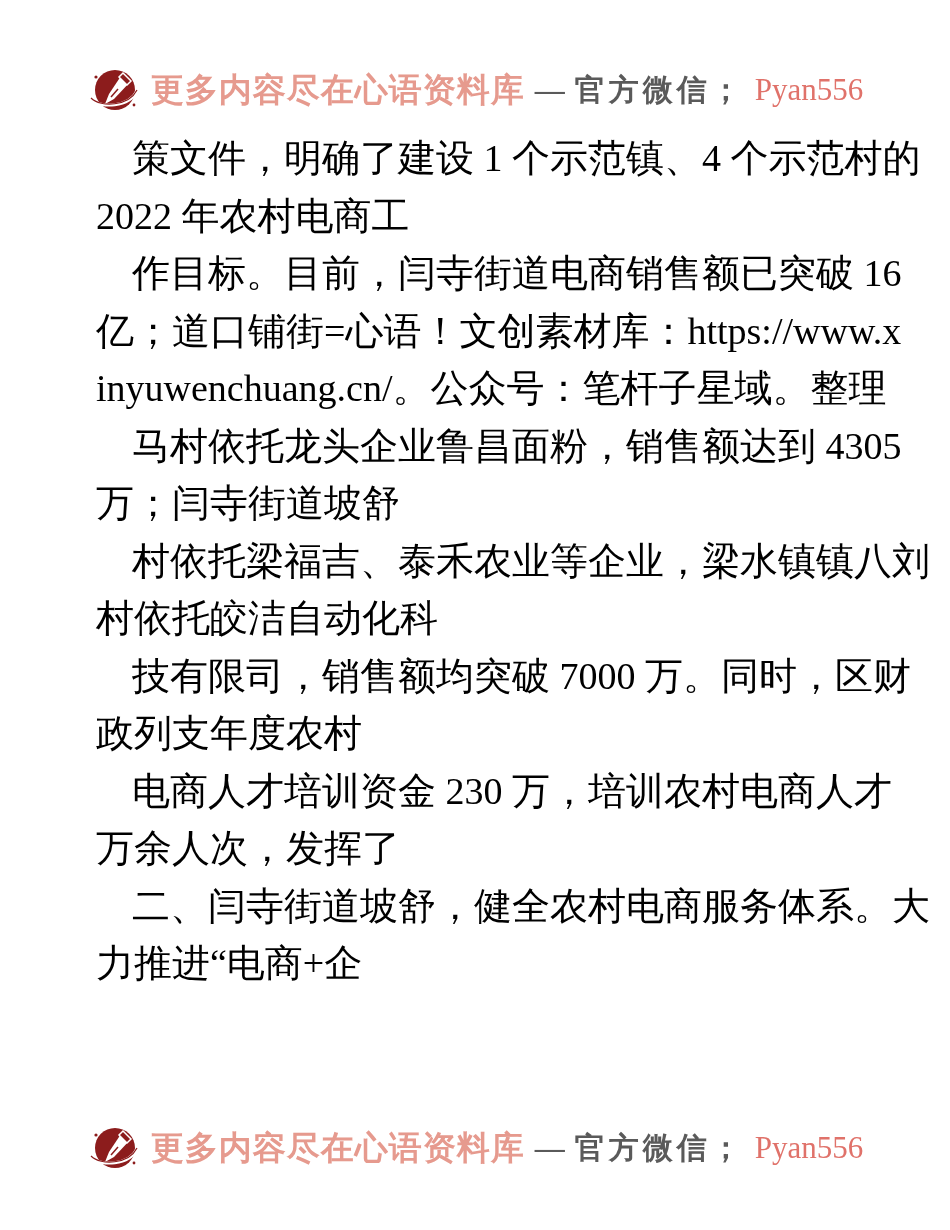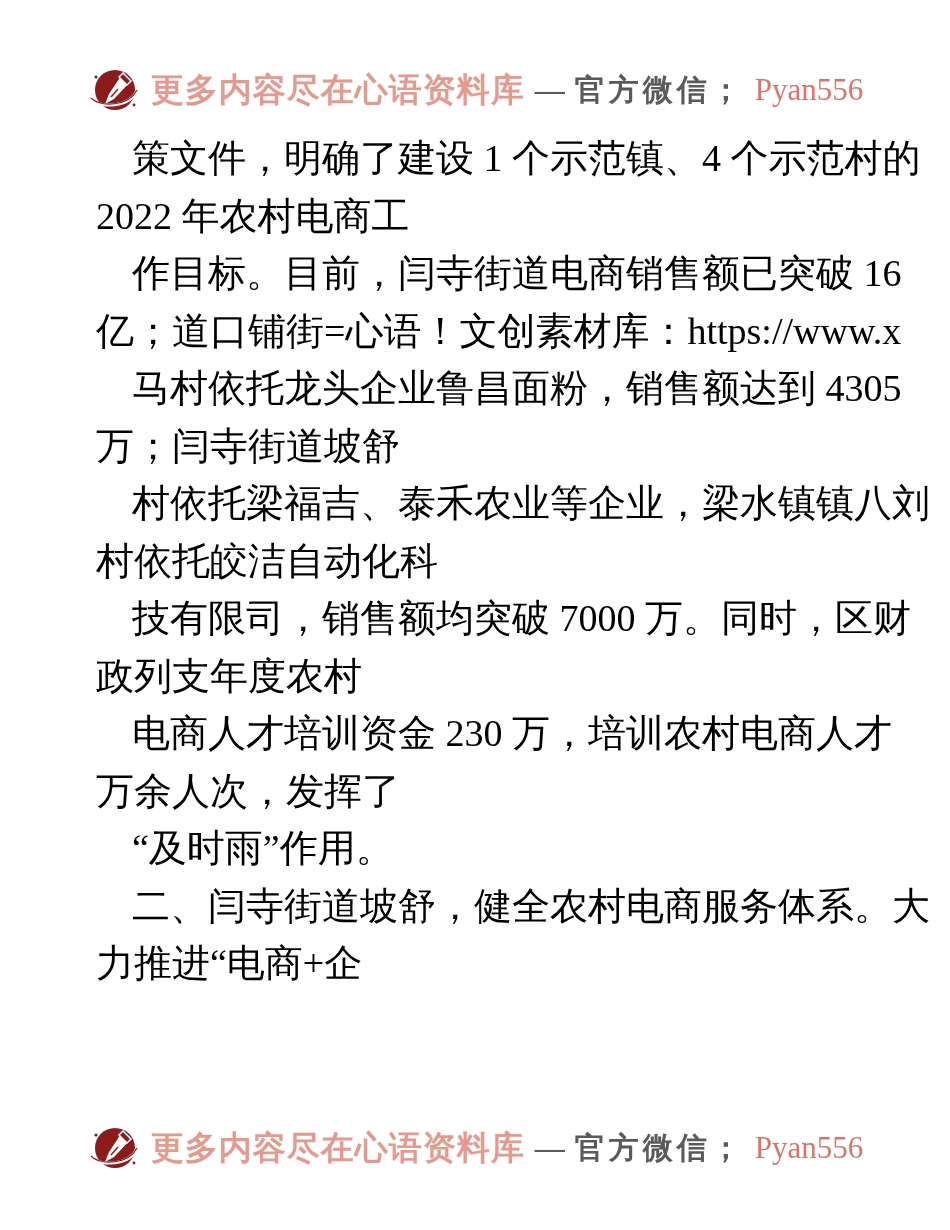--- a/index.html
+++ b/index.html
@@ -92,29 +92,29 @@
     <span class="wm-sep">—</span>
     <span class="wm-label">官方微信；</span>
     <span class="wm-id">Pyan556</span>
 </div>
 
 <div class="doc">
     <div class="line indent">策文件，明确了建设 1 个示范镇、4 个示范村的</div>
     <div class="line">2022 年农村电商工</div>
     <div class="line indent">作目标。目前，闫寺街道电商销售额已突破 16</div>
     <div class="line">亿；道口铺街=心语！文创素材库：https://www.x</div>
+    <div class="line">inyuwenchuang.cn/。公众号：笔杆子星域。整理</div>
     <div class="line indent">马村依托龙头企业鲁昌面粉，销售额达到 4305</div>
     <div class="line">万；闫寺街道坡舒</div>
     <div class="line indent">村依托梁福吉、泰禾农业等企业，梁水镇镇八刘</div>
     <div class="line">村依托皎洁自动化科</div>
     <div class="line indent">技有限司，销售额均突破 7000 万。同时，区财</div>
     <div class="line">政列支年度农村</div>
     <div class="line indent">电商人才培训资金 230 万，培训农村电商人才</div>
     <div class="line">万余人次，发挥了</div>
-    <div class="line indent">“及时雨”作用。</div>
     <div class="line indent">二、闫寺街道坡舒，健全农村电商服务体系。大</div>
     <div class="line">力推进“电商+企</div>
   </div>
 
 <div class="watermark bottom">
   <svg class="wm-logo" viewBox="0 0 54 54">
     <circle cx="28" cy="27" r="20" fill="#8c1c1c"></circle>
     <path d="M36 10 L44 18 L27 36 L18 41 L22 31 Z" fill="#ffffff"></path>
     <path d="M36 10 L44 18 L40 22 L32 14 Z" fill="#8c1c1c" stroke="#ffffff" stroke-width="1.5"></path>
     <line x1="24" y1="34" x2="31" y2="26" stroke="#8c1c1c" stroke-width="1.5"></line>

